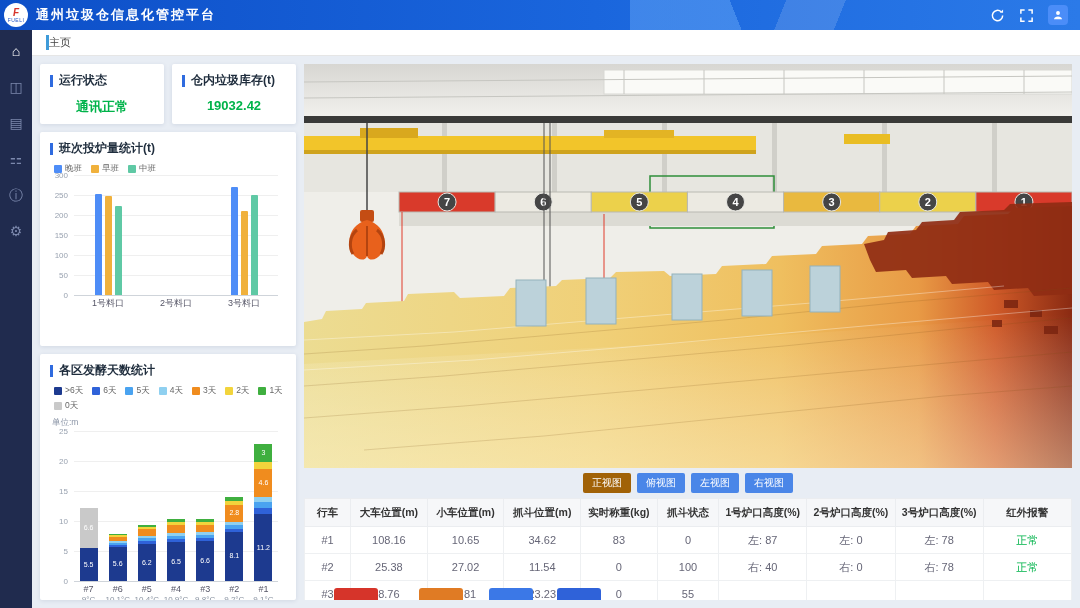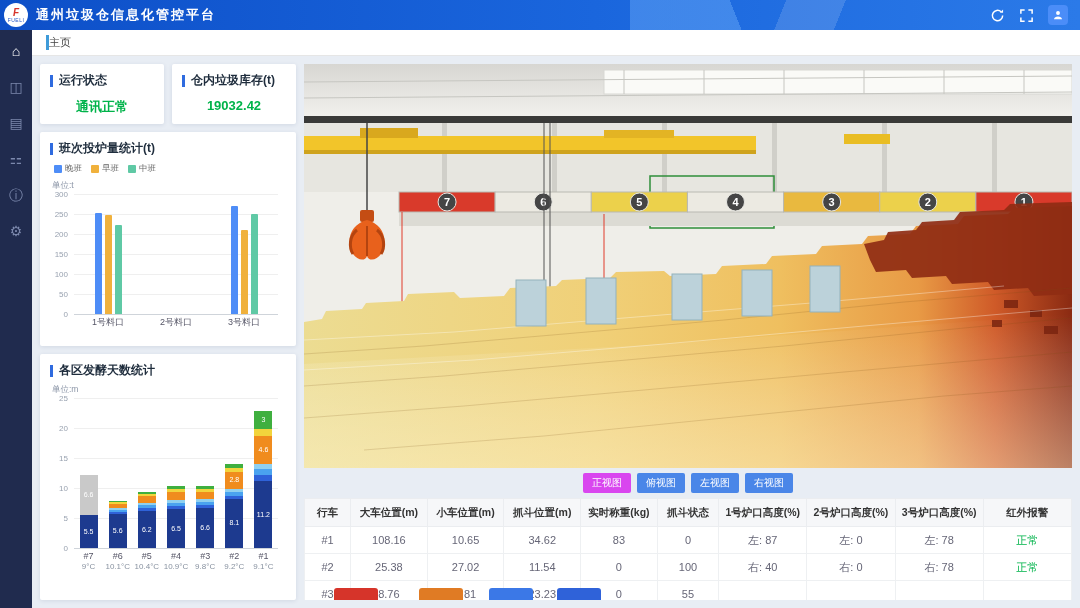--- a/index.html
+++ b/index.html
@@ -48,21 +48,21 @@
   .bar{position:absolute;border-radius:1px 1px 0 0}
   .seg{position:absolute;font-size:7px;color:#fff;text-align:center;overflow:hidden}
   .xlab{position:absolute;font-size:9px;color:#556;text-align:center;line-height:1.25}
   .xlab .sub{font-size:8px;color:#8892a0}
 
   
   .main-col{flex:1;display:flex;flex-direction:column;position:relative;min-width:0;overflow:hidden}
   .viewer{height:404px;background:#efeee9;flex-shrink:0;position:relative;cursor:grab}
   .view-btns{display:flex;justify-content:center;gap:6px;margin:5px 0;flex-shrink:0}
   .vbtn{font-size:10px;color:#fff;background:#4a86e8;border:none;padding:3px 9px;border-radius:2px;cursor:pointer;font-family:inherit}
-  .vbtn.active{background:#d946ef}
+  .vbtn.active{background:#a16207}
   table{width:100%;border-collapse:collapse;background:#a21caf;table-layout:fixed;font-size:11px;flex-shrink:0}
   th{background:#f6f7f9;color:#333;font-weight:bold;height:28px;border:1px solid #ebedf0;font-size:10.5px}
   td{color:#667;text-align:center;height:27px;border:1px solid #eef0f2;background:#fff}
   td.ok{color:#00b34a}
   .stub{position:absolute;top:524px;width:44px;height:16px;border-radius:3px;cursor:pointer}
 </style>
 </head>
 <body>
 
 <header class="header">
@@ -117,21 +117,20 @@
           </section>
         </div>
 
         <section class="card" style="height:214px;flex-shrink:0">
           <div class="card-title">班次投炉量统计(t)</div>
           <div class="legend" id="legend1">
               <span class="lg"><i style="background: rgb(78, 141, 247);"></i>晚班</span>
               <span class="lg"><i style="background: rgb(240, 177, 60);"></i>早班</span>
               <span class="lg"><i style="background: rgb(95, 201, 165);"></i>中班</span>
             </div>
-          <div class="unit">单位:t</div>
           <div class="chart" id="chart1" style="height: 144px;">
               <div class="axis-l" style="left: 24px; top: 120px; width: 204px;"></div>
               <div class="ylab" style="left: 0px; top: 116px; width: 18px;">0</div>
               <div class="grid-l" style="left: 24px; top: 100px; width: 204px;"></div>
               <div class="ylab" style="left: 0px; top: 96px; width: 18px;">50</div>
               <div class="grid-l" style="left: 24px; top: 80px; width: 204px;"></div>
               <div class="ylab" style="left: 0px; top: 76px; width: 18px;">100</div>
               <div class="grid-l" style="left: 24px; top: 60px; width: 204px;"></div>
               <div class="ylab" style="left: 0px; top: 56px; width: 18px;">150</div>
               <div class="grid-l" style="left: 24px; top: 40px; width: 204px;"></div>
@@ -153,20 +152,30 @@
               <div class="bar" style="left: 190.5px; top: 36px; width: 7px; height: 84px; background: rgb(240, 177, 60);"></div>
               <div class="bar" style="left: 200.5px; top: 20px; width: 7px; height: 100px; background: rgb(95, 201, 165);"></div>
               <div class="xlab" style="left: 160px; top: 123px; width: 68px;">
                 <div>3号料口</div>
               </div>
             </div>
         </section>
 
         <section class="card" style="flex:1">
           <div class="card-title">各区发酵天数统计</div>
+          <div class="legend" id="legend2">
+              <span class="lg"><i style="background: rgb(29, 58, 143);"></i>&gt;6天</span>
+              <span class="lg"><i style="background: rgb(47, 98, 217);"></i>6天</span>
+              <span class="lg"><i style="background: rgb(74, 163, 240);"></i>5天</span>
+              <span class="lg"><i style="background: rgb(143, 208, 240);"></i>4天</span>
+              <span class="lg"><i style="background: rgb(240, 140, 30);"></i>3天</span>
+              <span class="lg"><i style="background: rgb(242, 212, 60);"></i>2天</span>
+              <span class="lg"><i style="background: rgb(63, 175, 63);"></i>1天</span>
+              <span class="lg"><i style="background: rgb(201, 201, 201);"></i>0天</span>
+            </div>
           <div class="unit">单位:m</div>
           <div class="chart" id="chart2" style="height: 174px;">
               <div class="axis-l" style="left: 24px; top: 150px; width: 204px;"></div>
               <div class="ylab" style="left: 0px; top: 146px; width: 18px;">0</div>
               <div class="grid-l" style="left: 24px; top: 120px; width: 204px;"></div>
               <div class="ylab" style="left: 0px; top: 116px; width: 18px;">5</div>
               <div class="grid-l" style="left: 24px; top: 90px; width: 204px;"></div>
               <div class="ylab" style="left: 0px; top: 86px; width: 18px;">10</div>
               <div class="grid-l" style="left: 24px; top: 60px; width: 204px;"></div>
               <div class="ylab" style="left: 0px; top: 56px; width: 18px;">15</div>

